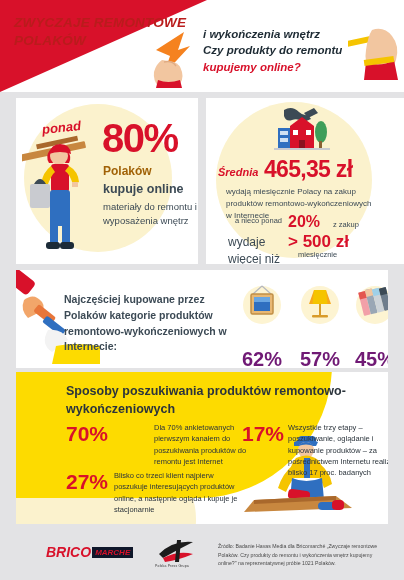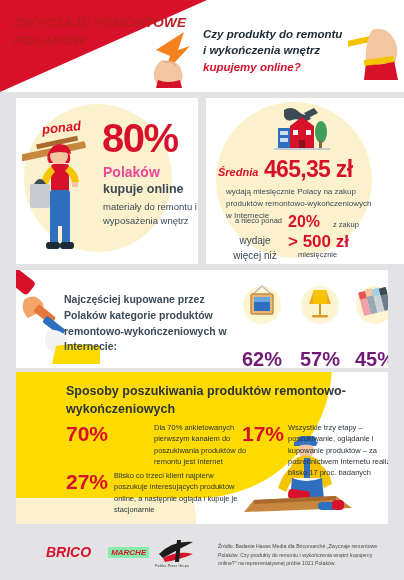--- a/index.html
+++ b/index.html
@@ -47,22 +47,22 @@
     position: absolute; left: 26px; top: 22px;
     color: #d8112a; font-size: 13px; font-weight: bold; font-style: italic;
     transform: rotate(-6deg); z-index: 5;
   }
   .big80 {
     position: absolute; left: 86px; top: 20px;
     color: #d8112a; font-size: 40px; font-weight: bold; letter-spacing: -1.5px;
     line-height: 1; z-index: 5;
   }
   .l-polakow {
-    position: absolute; left: 87px; top: 66px; color: #ec4899;
-    font-size: 14px; font-weight: bold; z-index: 5;
+    position: absolute; left: 87px; top: 66px; color: #a16207;
+    font-size: 12px; font-weight: bold; z-index: 5;
   }
   .l-kupuje {
     position: absolute; left: 87px; top: 84px; color: #3c4a55;
     font-size: 12.5px; font-weight: bold; z-index: 5;
   }
   .l-mat {
     position: absolute; left: 87px; top: 102px; width: 96px; color: #3c4a55;
     font-size: 9.5px; line-height: 1.45; z-index: 5;
   }
 
@@ -76,22 +76,22 @@
   }
   .avg-desc {
     position: absolute; left: 20px; top: 88px; width: 150px;
     font-size: 8px; line-height: 1.5; color: #3c4a55; z-index: 5;
   }
   .avg-r1-lbl { position: absolute; left: 28px; top: 118px; width: 48px; text-align: right;
     font-size: 7.5px; line-height: 1.45; color: #3c4a55; z-index: 5; }
   .avg-r1-val { position: absolute; left: 82px; top: 115px; color: #d8112a;
     font-size: 16px; font-weight: bold; z-index: 5; }
   .avg-r1-suf { position: absolute; left: 127px; top: 122px; font-size: 7.5px; color: #3c4a55; z-index: 5; }
-  .avg-r2-lbl { position: absolute; left: 22px; top: 136px; width: 54px; text-align: center;
-    font-size: 10px; line-height: 1.45; color: #3c4a55; z-index: 5; }
+  .avg-r2-lbl { position: absolute; left: 22px; top: 136px; width: 54px; text-align: left;
+    font-size: 12px; line-height: 1.45; color: #3c4a55; z-index: 5; }
   .avg-r2-val { position: absolute; left: 82px; top: 134px; color: #d8112a;
     font-size: 17px; font-weight: bold; z-index: 5; }
   .avg-r2-suf { position: absolute; left: 92px; top: 152px; font-size: 7.5px; color: #3c4a55; z-index: 5; }
 
   
   .card-cat { left: 16px; top: 270px; width: 372px; height: 98px; }
   .cat-intro {
     position: absolute; left: 48px; top: 22px; width: 175px;
     font-size: 10.5px; font-weight: bold; line-height: 1.5; color: #3c4a55;
   }
@@ -135,22 +135,22 @@
   .s27 .num { left: 0; top: 0; }
   .s27 .txt { left: 48px; top: 0; width: 125px; }
 
   
   .footer { position: absolute; left: 0; top: 524px; width: 404px; height: 56px; background: #e3e3e5; }
   .brico {
     position: absolute; left: 46px; top: 20px;
     font-size: 14px; font-weight: bold; font-style: italic; color: #d8112a;
   }
   .brico .marche {
-    display: inline-block; background: #86efac; color: #d8112a;
-    font-size: 8px; padding: 1px 3px; margin-left: 17px; vertical-align: 2px;
+    display: inline-block; background: #0f172a; color: #d8112a;
+    font-size: 8px; padding: 1px 3px; margin-left: 1px; vertical-align: 2px;
   }
   .plogo { position: absolute; left: 155px; top: 14px; }
   .plogo-cap { position: absolute; left: 143px; top: 40px; width: 58px; text-align: center;
     font-size: 3.4px; color: #333; letter-spacing: .2px; }
   .source {
     position: absolute; left: 218px; top: 18px; width: 172px;
     font-size: 5.2px; line-height: 1.65; color: #4a4a4a;
   }
 </style>
 </head>
@@ -172,22 +172,22 @@
 
     <svg class="hand-pencil" width="56" height="62" viewBox="0 0 56 62">
       <rect x="-4" y="16" width="34" height="6" rx="1" fill="#f5c400" transform="rotate(-12 13 19)"></rect>
       <path d="M-6 20 l-8 3 l8 4 z" fill="#f2c6a0" transform="rotate(-12 0 22)"></path>
       <path d="M24 8 q12 -4 20 6 q8 10 4 24 q-3 10 -12 12 l-14 0 q-6 -10 -4 -22 q2 -14 6 -20 z" fill="#f2c6a0"></path>
       <path d="M18 40 q14 6 28 -2 l4 20 l-34 0 z" fill="#d8112a"></path>
       <rect x="16" y="36" width="30" height="6" fill="#f5c400" transform="rotate(-8 31 39)"></rect>
     </svg>
 
     <div class="header-q">
+      <div>i wykończenia wnętrz</div>
       <div>Czy produkty do remontu</div>
-      <div>i wykończenia wnętrz</div>
       <div class="hl">kupujemy online?</div>
     </div>
   </div>
 
   <div class="card card-80">
     <div class="blob" style="left:8px; top:6px; width:148px; height:148px;"></div>
 
     <svg style="position:absolute; left:6px; top:28px;" width="76" height="132" viewBox="0 0 76 132">
       <rect x="-2" y="22" width="66" height="7" rx="1" fill="#c8873f" transform="rotate(-12 30 25)"></rect>
       <rect x="14" y="14" width="42" height="5" fill="#a9682c" transform="rotate(-12 35 16)"></rect>

